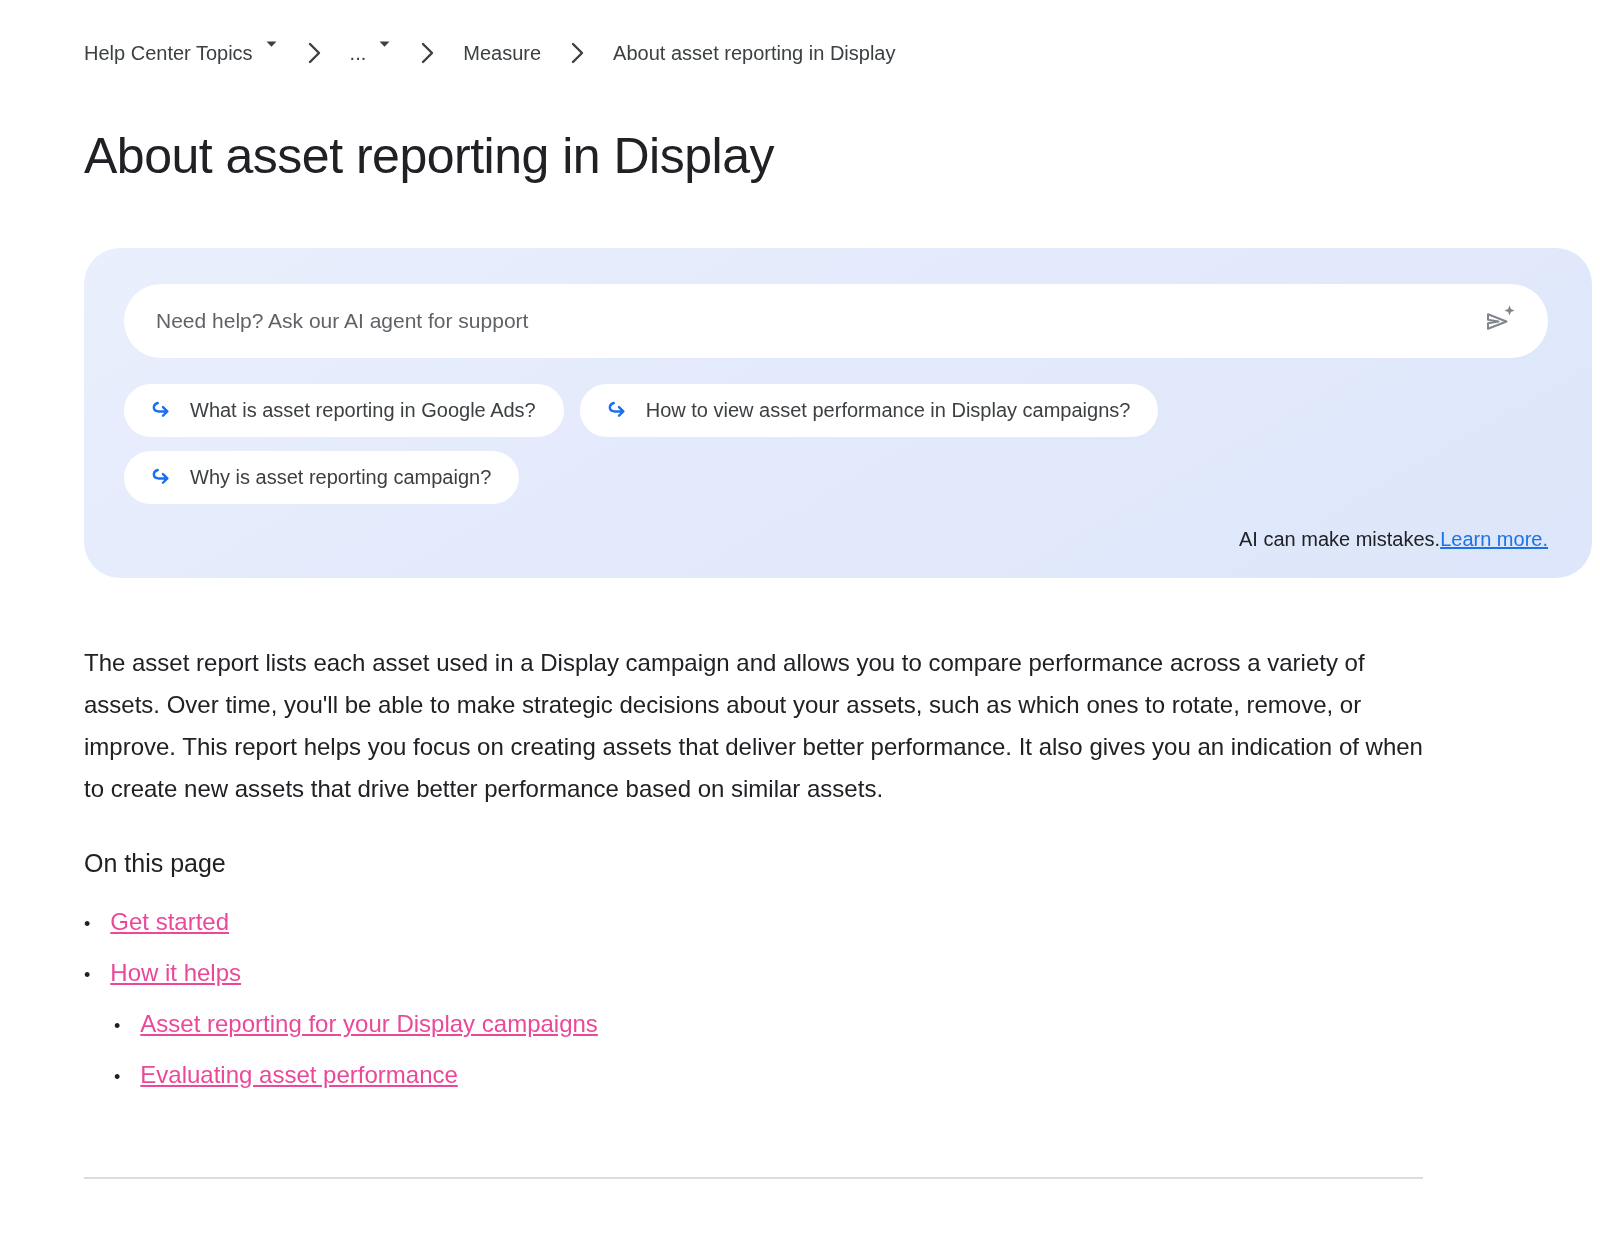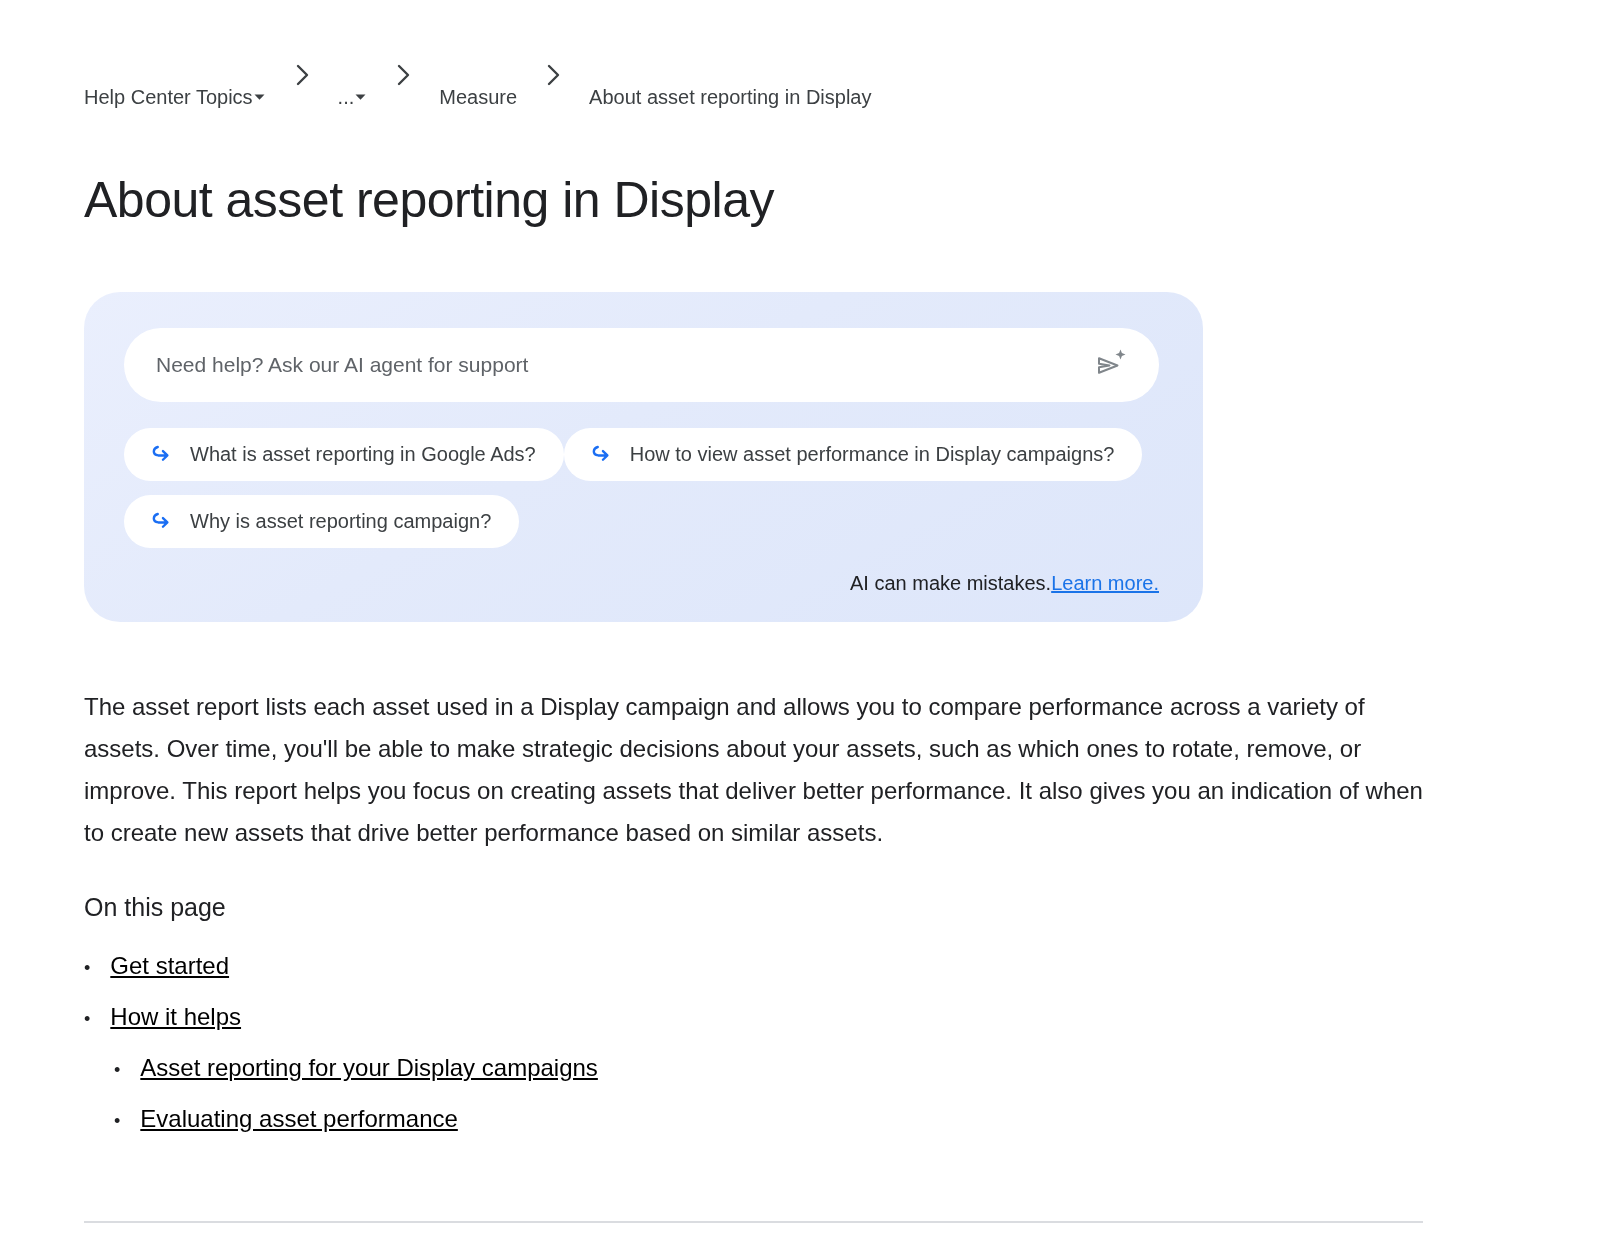--- a/index.html
+++ b/index.html
@@ -9,54 +9,54 @@
     background: #ffffff; color: #202124;
     font-family: "Liberation Sans", sans-serif;
   }
   .container { margin-left: 84px; width: 1339px; }
 
   
   .breadcrumb {
     display: flex; align-items: center; gap: 26px;
     padding-top: 40px; font-size: 20px; color: #3c4043;
   }
-  .crumb { display: flex; align-items: center; white-space: nowrap; cursor: pointer; margin-top: 44px; }
+  .crumb { display: flex; align-items: flex-start; gap: 12px; white-space: nowrap; cursor: pointer; }
   .crumb-label { line-height: 26px; }
   .caret-icon, .chevron-icon { display: inline-flex; align-items: center; }
 
   
   h1.page-title {
     margin: 60px 0 0 0;
     font-size: 50px; font-weight: 400; letter-spacing: -0.5px;
     line-height: 60px; color: #202124;
   }
 
   
   .ai-panel {
     margin-top: 62px;
-    width: 1119px;
+    width: 1508px;
     border-radius: 36px;
     background: linear-gradient(150deg, #eaeffd 0%, #e3eafb 45%, #dde6fa 100%);
     padding: 36px 44px 26px 40px;
   }
   .ai-input-pill {
     height: 74px; background: #ffffff; border-radius: 40px;
     display: flex; align-items: center; padding: 0 24px 0 30px;
   }
   .ai-input {
     flex: 1; border: none; outline: none; background: transparent;
     font-family: "Liberation Sans", sans-serif;
     font-size: 21px; color: #202124;
   }
   .ai-input::placeholder { color: #5f6368; opacity: 1; }
   .send-button {
     border: none; background: transparent; padding: 4px; cursor: pointer;
     display: inline-flex; align-items: center; justify-content: center;
   }
-  .chip-row { display: flex; gap: 0; margin-top: 26px; }
+  .chip-row { display: flex; gap: 16px; margin-top: 26px; }
   .chip-row.second { margin-top: 14px; }
   .chip {
     display: inline-flex; align-items: center; gap: 16px;
     background: #ffffff; border: none; border-radius: 27px;
     height: 53px; padding: 0 28px 0 24px;
     font-family: "Liberation Sans", sans-serif;
     font-size: 20px; color: #3c4043; cursor: pointer; white-space: nowrap;
   }
   .chip-icon { display: inline-flex; align-items: center; }
   .disclaimer {
@@ -75,21 +75,21 @@
     font-size: 25px; font-weight: 400; line-height: 30px; color: #202124;
   }
   ul.toc { list-style: none; margin: 30px 0 0 0; padding: 0; }
   ul.toc li {
     display: flex; align-items: baseline;
     font-size: 24px; line-height: 28px; margin-bottom: 21px;
   }
   ul.toc li:last-child { margin-bottom: 0; }
   ul.toc li.level-2 { margin-left: 30px; }
   ul.toc .bullet { color: #202124; font-size: 18px; margin-right: 20px; }
-  ul.toc a { color: #000000; text-decoration: underline; cursor: pointer; }
+  ul.toc a { color: #ec4899; text-decoration: underline; cursor: pointer; }
 
   .divider {
     border: none; border-top: 2px solid #dadce0;
     margin: 86px 0 0 0; width: 1339px;
   }
 </style>
 </head>
 <body>
 
 <div class="container">

